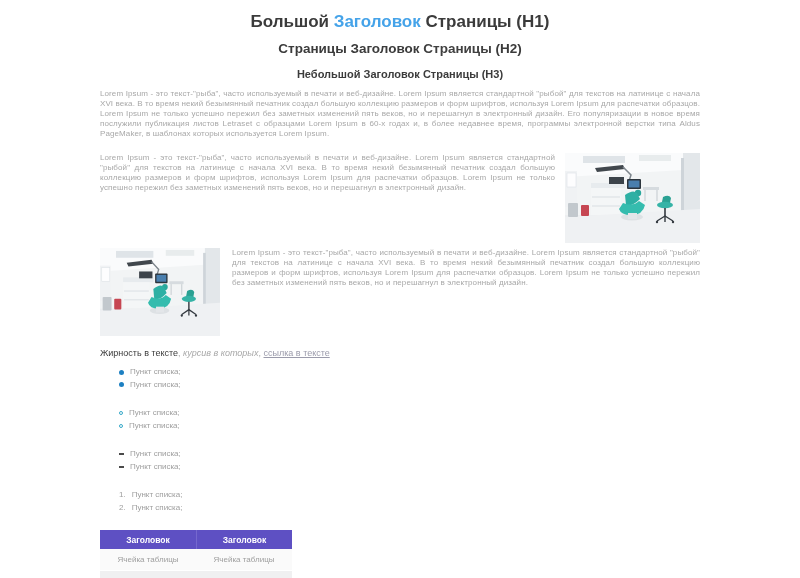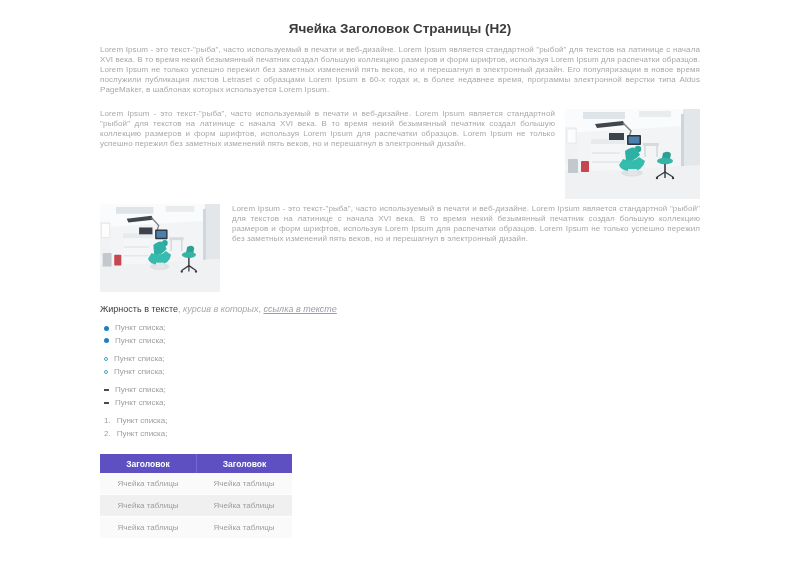--- a/index.html
+++ b/index.html
@@ -22,23 +22,23 @@
   .media-block { overflow:hidden; }
   .media-right { margin-top:14px; }
   .media-left  { margin-top:5px; }
   .photo { display:block; background:#e9ecee; }
   .photo-right { float:right; width:135px; height:90px; margin-left:10px; }
   .photo-left  { float:left;  width:120px; height:88px; margin-right:12px; }
 
   .inline-line { margin-top:12px; font-size:9px; line-height:11px; color:#a8a8a8; }
   .txt-bold { font-weight:400; color:#3b3b3b; font-style:normal; }
   .txt-italic { font-style:italic; color:#a8a8a8; }
-  .txt-link { color:#9b9bab; text-decoration:underline; font-style:italic; cursor:pointer; }
+  .txt-link { color:#9b9bab; text-decoration:underline; cursor:pointer; }
 
-  ul,ol { margin:1px; padding:0; list-style:none; }
+  ul,ol { margin:16px; padding:0; list-style:none; }
   .list { margin-top:6px; }
   .list-first { margin-top:7px; }
   .list li { display:flex; align-items:center; gap:6px; font-size:8px; color:#9e9e9e; line-height:12.5px; padding-left:3px; }
   .marker { flex:none; display:inline-block; }
   .marker-disc { width:5px; height:5px; border-radius:50%; background:#1d80c2; }
   .marker-circle { width:4px; height:4px; border-radius:50%; border:1.3px solid #38a9c9; background:#fff; }
   .marker-dash { width:5px; height:1.6px; background:#4a4a4a; }
   .ol-num { color:#9e9e9e; }
 
   table.demo { margin-top:14px; width:192px; border-collapse:separate; border-spacing:0; }
@@ -94,23 +94,25 @@
     <ellipse cx="100" cy="52" rx="8" ry="3.2" fill="#35b3a6"></ellipse>
     <line x1="100" y1="55" x2="100" y2="64" stroke="#343a40" stroke-width="1.6"></line>
     <path d="M92,68 L100,63 L108,68 M100,63 L100,69" stroke="#343a40" stroke-width="1.4" fill="none"></path>
     <circle cx="92" cy="69" r="1.2" fill="#343a40"></circle>
     <circle cx="108" cy="69" r="1.2" fill="#343a40"></circle>
   </symbol>
 </svg>
 
 <div class="container">
 
+  <div class="h1"><span>Большой </span><span class="accent-h1">Заголовок</span><span> Страницы (H1)</span></div>
 
-  <div class="h2"><span>Ячейка Заголовок </span><span class="accent-h2">Страницы</span><span> (H2)</span></div>
+  <div class="h2"><span>Страницы Заголовок </span><span class="accent-h2">Страницы</span><span> (H2)</span></div>
 
+  <div class="h3">Небольшой Заголовок Страницы (H3)</div>
 
   <p class="para p1">Lorem Ipsum - это текст-"рыба", часто используемый в печати и веб-дизайне. Lorem Ipsum является стандартной "рыбой" для текстов на латинице с начала XVI века. В то время некий безымянный печатник создал большую коллекцию размеров и форм шрифтов, используя Lorem Ipsum для распечатки образцов. Lorem Ipsum не только успешно пережил без заметных изменений пять веков, но и перешагнул в электронный дизайн. Его популяризации в новое время послужили публикация листов Letraset с образцами Lorem Ipsum в 60-х годах и, в более недавнее время, программы электронной верстки типа Aldus PageMaker, в шаблонах которых используется Lorem Ipsum.</p>
 
   <div class="media-block media-right">
     <svg class="photo photo-right">
         <use href="#clinic"></use>
       </svg>
     <p class="para">Lorem Ipsum - это текст-"рыба", часто используемый в печати и веб-дизайне. Lorem Ipsum является стандартной "рыбой" для текстов на латинице с начала XVI века. В то время некий безымянный печатник создал большую коллекцию размеров и форм шрифтов, используя Lorem Ipsum для распечатки образцов. Lorem Ipsum не только успешно пережил без заметных изменений пять веков, но и перешагнул в электронный дизайн.</p>
   </div>
 

